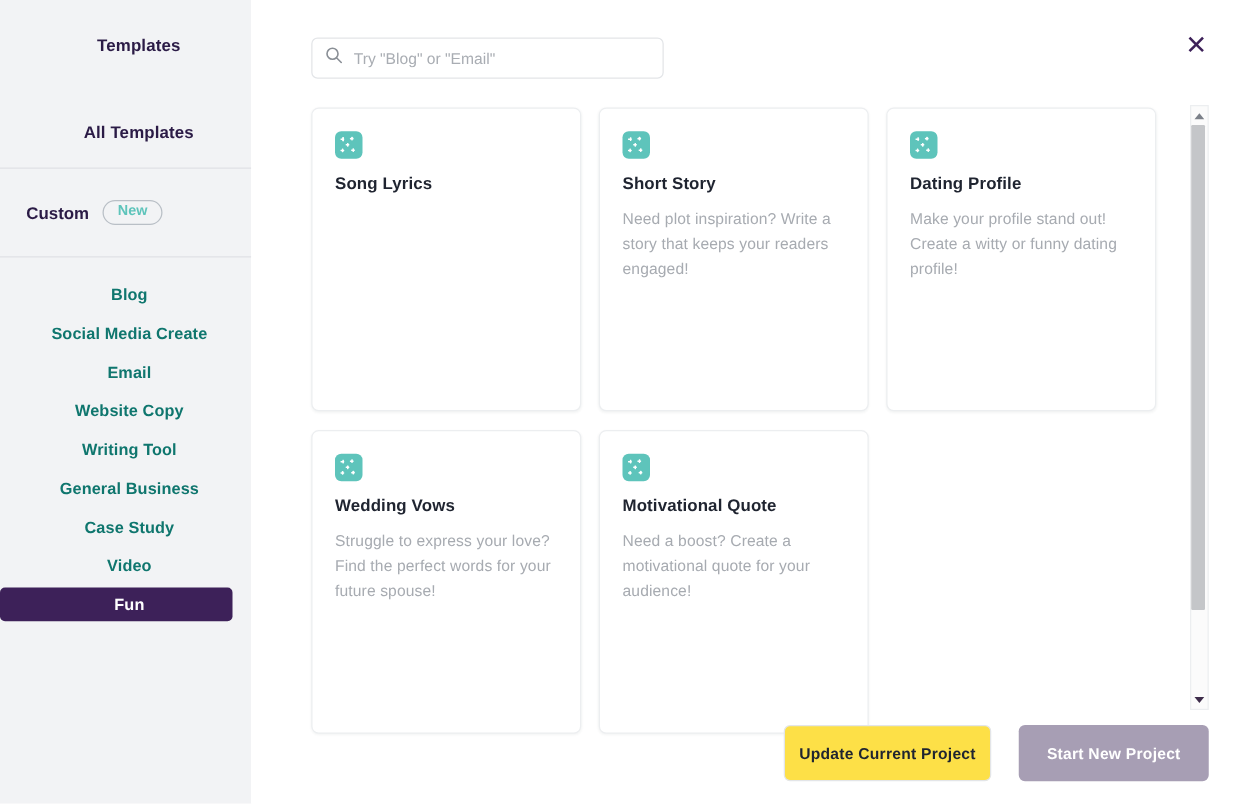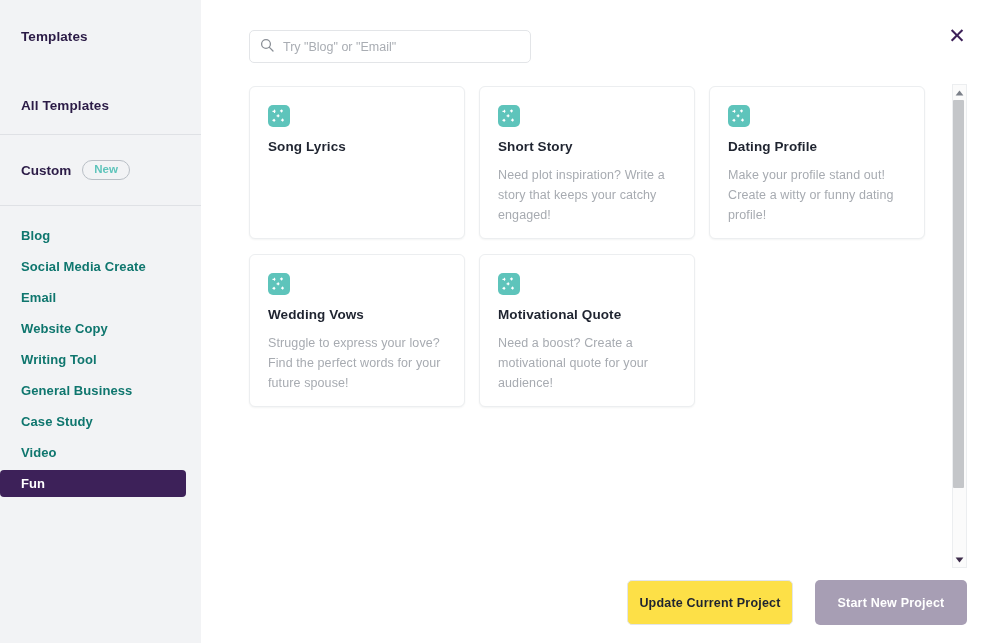--- a/index.html
+++ b/index.html
@@ -10,20 +10,21 @@
     overflow: hidden;
   }
   #app { position: relative; width: 996px; height: 643px; display: flex; background:#fff; }
 
   
   .sidebar {
     width: 201px; height: 643px;
     background: #f2f3f5;
     flex: 0 0 201px;
     position: relative;
+    text-align: center;
   }
   .sb-title {
     font-size: 13.5px; font-weight: bold; color: #2b1b46;
     padding: 29px 0 0 21px; letter-spacing: .1px;
   }
   .sb-all {
     font-size: 13.5px; font-weight: bold; color: #2b1b46;
     padding: 54px 0 0 21px; letter-spacing: .1px;
   }
   .sb-div { height: 1px; background: #dfe1e5; margin-top: 21px; }
@@ -76,21 +77,21 @@
   .cards-region {
     position: absolute; left: 48px; top: 86px;
     width: 694px; height: 480px;
   }
   .cards-grid {
     display: grid;
     grid-template-columns: repeat(3, 216px);
     column-gap: 14px; row-gap: 15px;
   }
   .card {
-    width: 216px; height: 153px;
+    width: 216px; height: 243px;
     background: #ffffff; border: 1px solid #eceef0; border-radius: 6px;
     box-shadow: 0 1px 2px rgba(26,32,44,.05);
     padding: 18px 18px 0 18px; cursor: pointer;
   }
   .card-icon {
     width: 22px; height: 22px; border-radius: 5px; background: #5ec4bb;
     position: relative; margin-bottom: 12px;
   }
   .card-title {
     font-size: 13.5px; font-weight: bold; color: #1f2430;
@@ -217,21 +218,21 @@
                 <rect x="9.6" y="9.3" width="1.2" height="3.0" rx="0.35"></rect>
                 <rect x="8.5" y="10.2" width="3.0" height="1.2" rx="0.35"></rect>
                 <rect x="5.5" y="13.8" width="1.2" height="3.0" rx="0.35"></rect>
                 <rect x="4.4" y="14.7" width="3.0" height="1.2" rx="0.35"></rect>
                 <rect x="14.0" y="13.6" width="1.2" height="3.0" rx="0.35"></rect>
                 <rect x="12.9" y="14.5" width="3.0" height="1.2" rx="0.35"></rect>
               </g>
             </svg>
           </div>
           <div class="card-title">Short Story</div>
-          <div class="card-desc">Need plot inspiration? Write a story that keeps your catchy engaged!</div>
+          <div class="card-desc">Need plot inspiration? Write a story that keeps your readers engaged!</div>
         </div>
 
         <div class="card">
           <div class="card-icon">
             <svg width="22" height="22" viewBox="0 0 22 22">
               <g fill="#ffffff">
                 <rect x="5.9" y="4.7" width="1.2" height="3.0" rx="0.35"></rect>
                 <rect x="4.4" y="5.7" width="3.0" height="1.2" rx="0.35"></rect>
                 <rect x="13.0" y="4.4" width="1.2" height="3.0" rx="0.35"></rect>
                 <rect x="11.9" y="5.3" width="3.0" height="1.2" rx="0.35"></rect>

